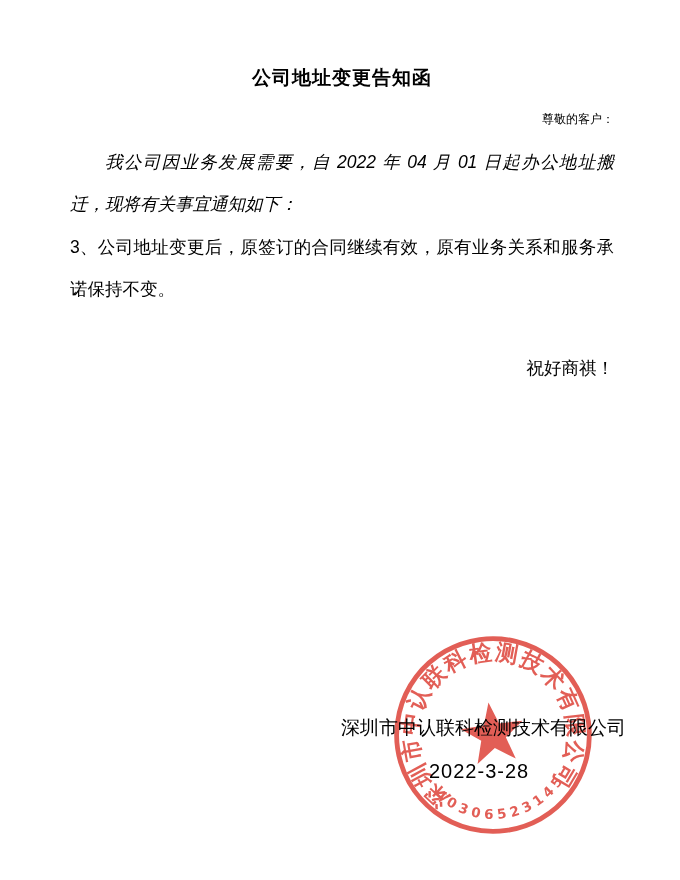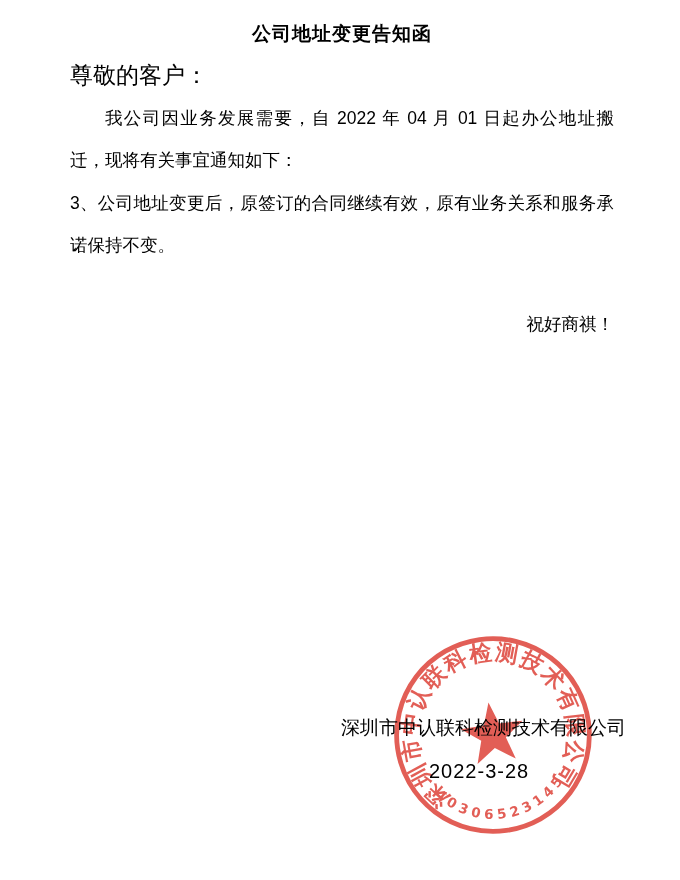--- a/index.html
+++ b/index.html
@@ -5,38 +5,38 @@
   * { margin: 0; padding: 0; box-sizing: border-box; }
   html, body { background: #ffffff; }
   .page {
     position: relative;
     width: 680px;
     height: 880px;
     background: #ffffff;
     overflow: hidden;
     font-family: "Liberation Sans", sans-serif;
     color: #000000;
-    padding: 20px 66px 0 70px;
+    padding: 64px 66px 0 70px;
   }
   .title {
     font-size: 19px;
     font-weight: bold;
     text-align: center;
     line-height: 28px;
     margin-bottom: 6px;
     letter-spacing: 1px;
   }
-  .salutation { font-size: 23px; line-height: 42.5px; }
+  .salutation { font-size: 12px; line-height: 42.5px; text-align: right; }
   .para {
     font-size: 17.5px;
     line-height: 42.5px;
     text-align: justify;
     text-justify: inter-ideograph;
   }
-  .para.indent { text-indent: 2em; }
+  .para.indent { text-indent: 2em; font-style: italic; }
   .closing {
     font-size: 17.5px;
     line-height: 42.5px;
     margin-top: 36px;
     text-align: right;
   }
   .signature {
     position: absolute;
     top: 714px;
     left: 0;

